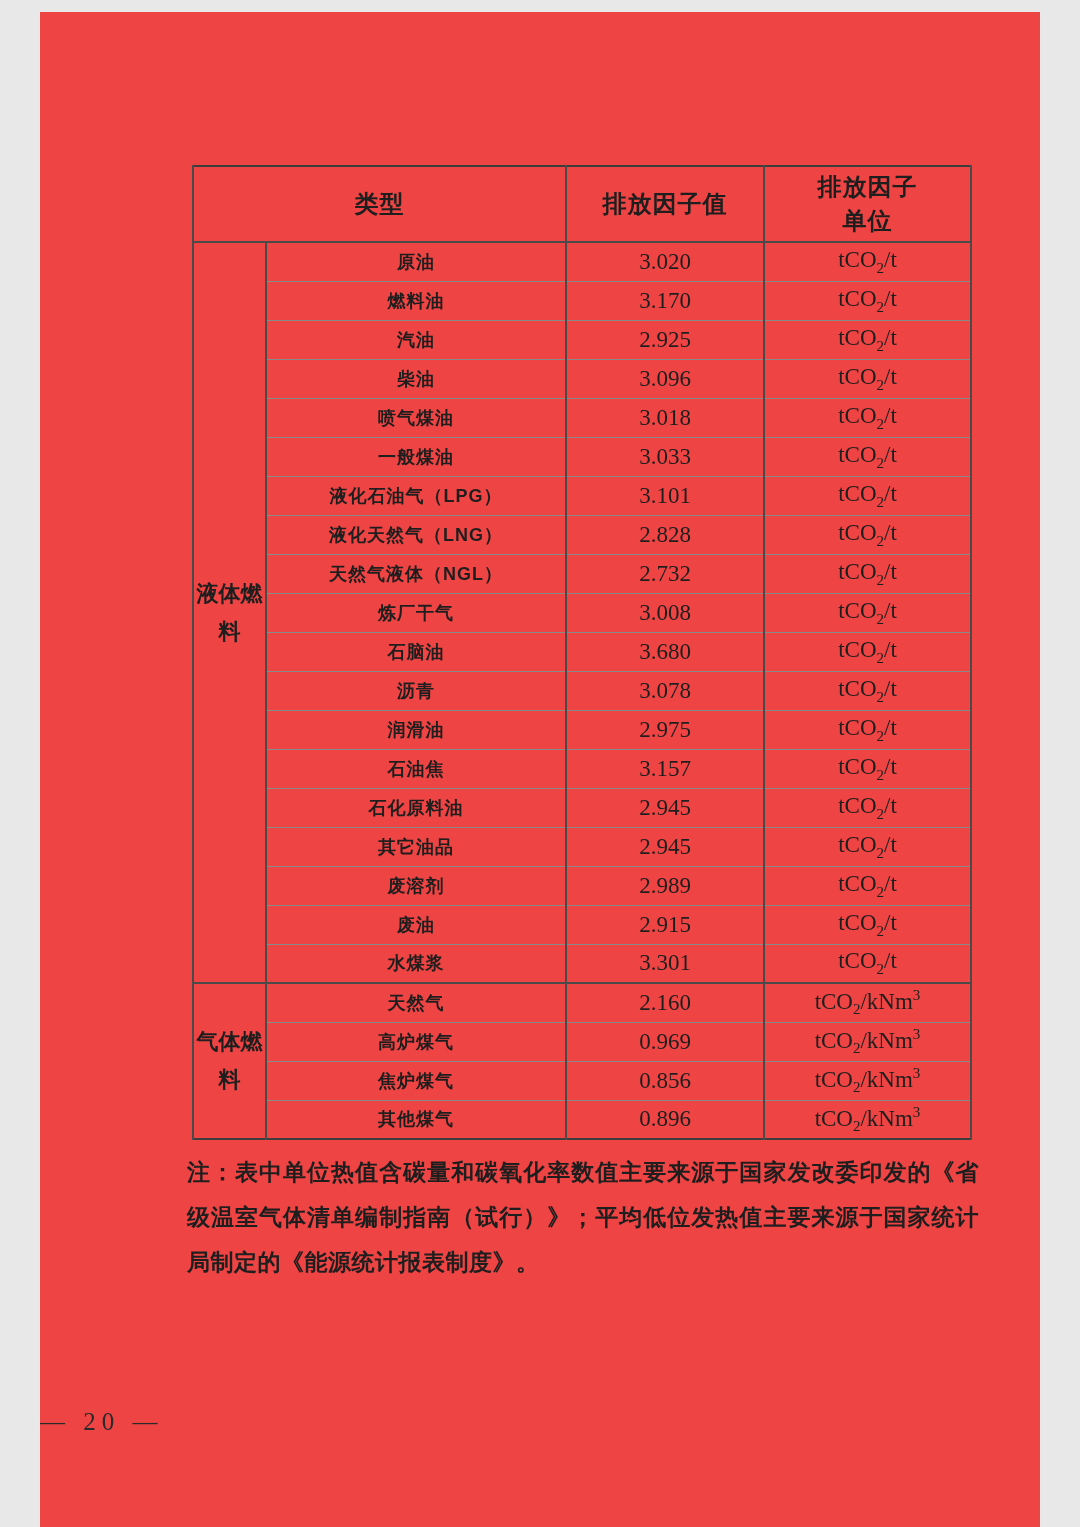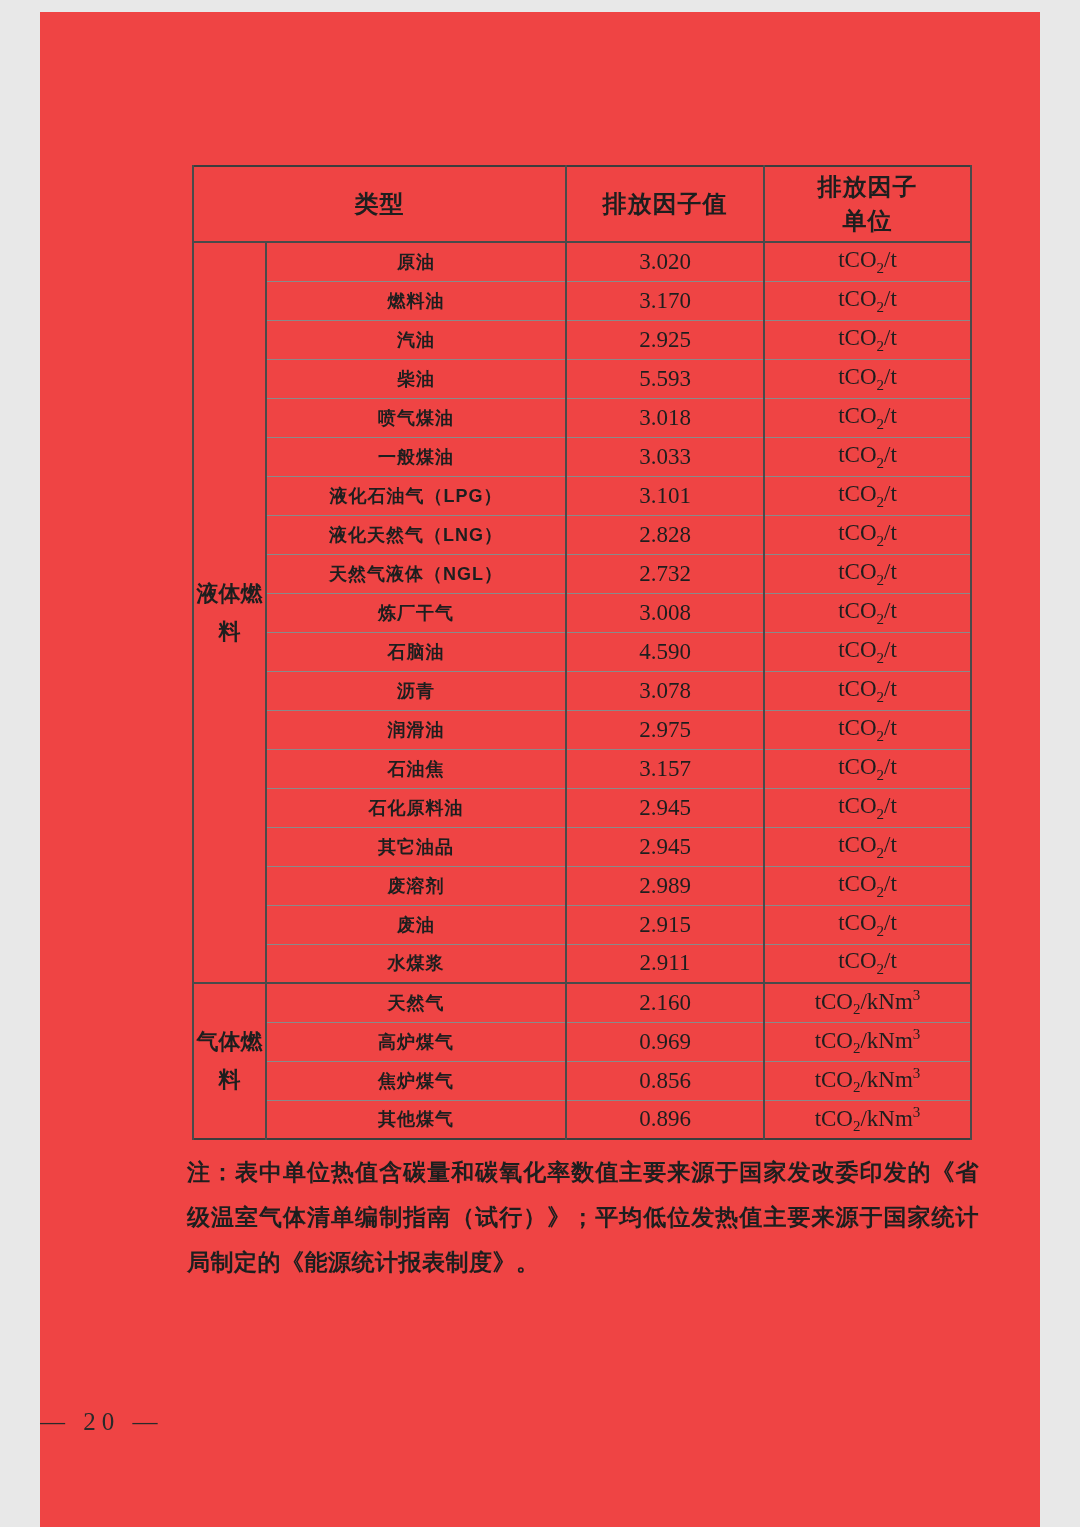--- a/index.html
+++ b/index.html
@@ -115,21 +115,21 @@
           <td class="value-cell">3.170</td>
           <td class="unit-cell">tCO<sub>2</sub>/t</td>
         </tr>
         <tr>
           <td class="name-cell">汽油</td>
           <td class="value-cell">2.925</td>
           <td class="unit-cell">tCO<sub>2</sub>/t</td>
         </tr>
         <tr>
           <td class="name-cell">柴油</td>
-          <td class="value-cell">5.593</td>
+          <td class="value-cell">3.096</td>
           <td class="unit-cell">tCO<sub>2</sub>/t</td>
         </tr>
         <tr>
           <td class="name-cell">喷气煤油</td>
           <td class="value-cell">3.018</td>
           <td class="unit-cell">tCO<sub>2</sub>/t</td>
         </tr>
         <tr>
           <td class="name-cell">一般煤油</td>
           <td class="value-cell">3.033</td>
@@ -150,21 +150,21 @@
           <td class="value-cell">2.732</td>
           <td class="unit-cell">tCO<sub>2</sub>/t</td>
         </tr>
         <tr>
           <td class="name-cell">炼厂干气</td>
           <td class="value-cell">3.008</td>
           <td class="unit-cell">tCO<sub>2</sub>/t</td>
         </tr>
         <tr>
           <td class="name-cell">石脑油</td>
-          <td class="value-cell">4.590</td>
+          <td class="value-cell">3.680</td>
           <td class="unit-cell">tCO<sub>2</sub>/t</td>
         </tr>
         <tr>
           <td class="name-cell">沥青</td>
           <td class="value-cell">3.078</td>
           <td class="unit-cell">tCO<sub>2</sub>/t</td>
         </tr>
         <tr>
           <td class="name-cell">润滑油</td>
           <td class="value-cell">2.975</td>
@@ -190,21 +190,21 @@
           <td class="value-cell">2.989</td>
           <td class="unit-cell">tCO<sub>2</sub>/t</td>
         </tr>
         <tr>
           <td class="name-cell">废油</td>
           <td class="value-cell">2.915</td>
           <td class="unit-cell">tCO<sub>2</sub>/t</td>
         </tr>
         <tr>
           <td class="name-cell">水煤浆</td>
-          <td class="value-cell">2.911</td>
+          <td class="value-cell">3.301</td>
           <td class="unit-cell">tCO<sub>2</sub>/t</td>
         </tr>
         <tr class="section-start">
           <td class="group-cell" rowspan="4">气体燃料</td>
           <td class="name-cell">天然气</td>
           <td class="value-cell">2.160</td>
           <td class="unit-cell">tCO<sub>2</sub>/kNm<sup>3</sup></td>
         </tr>
         <tr>
           <td class="name-cell">高炉煤气</td>

